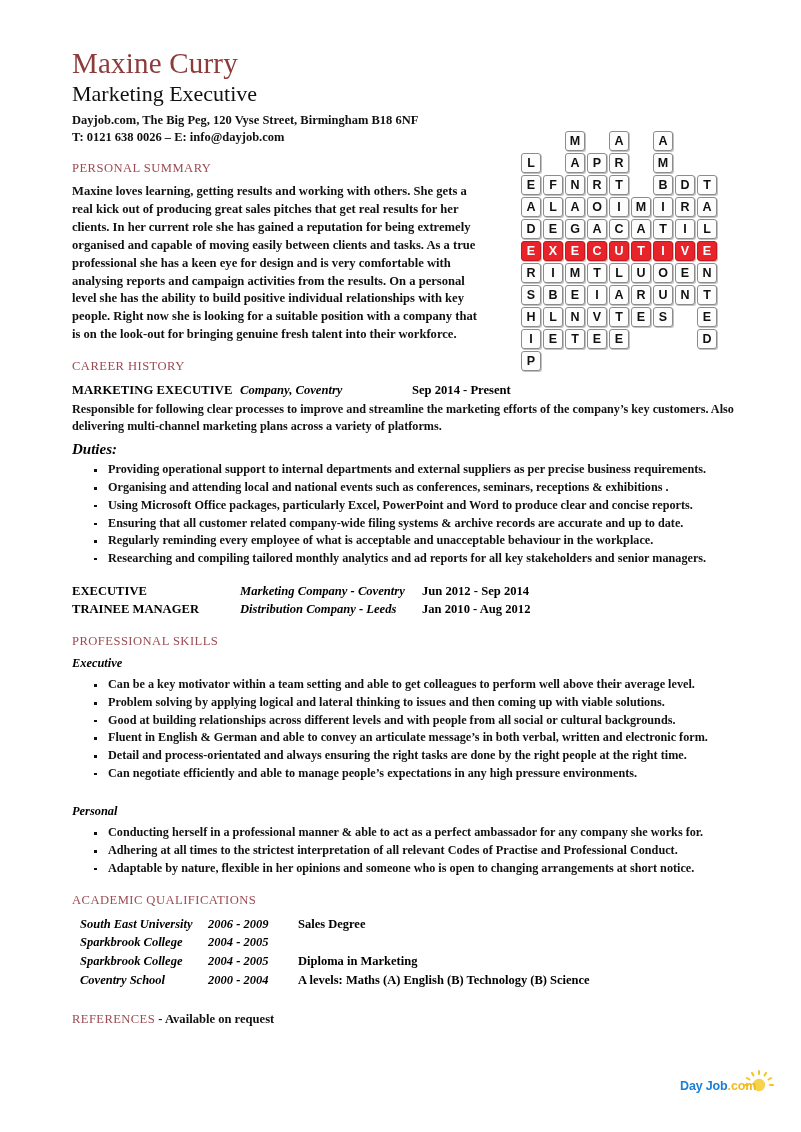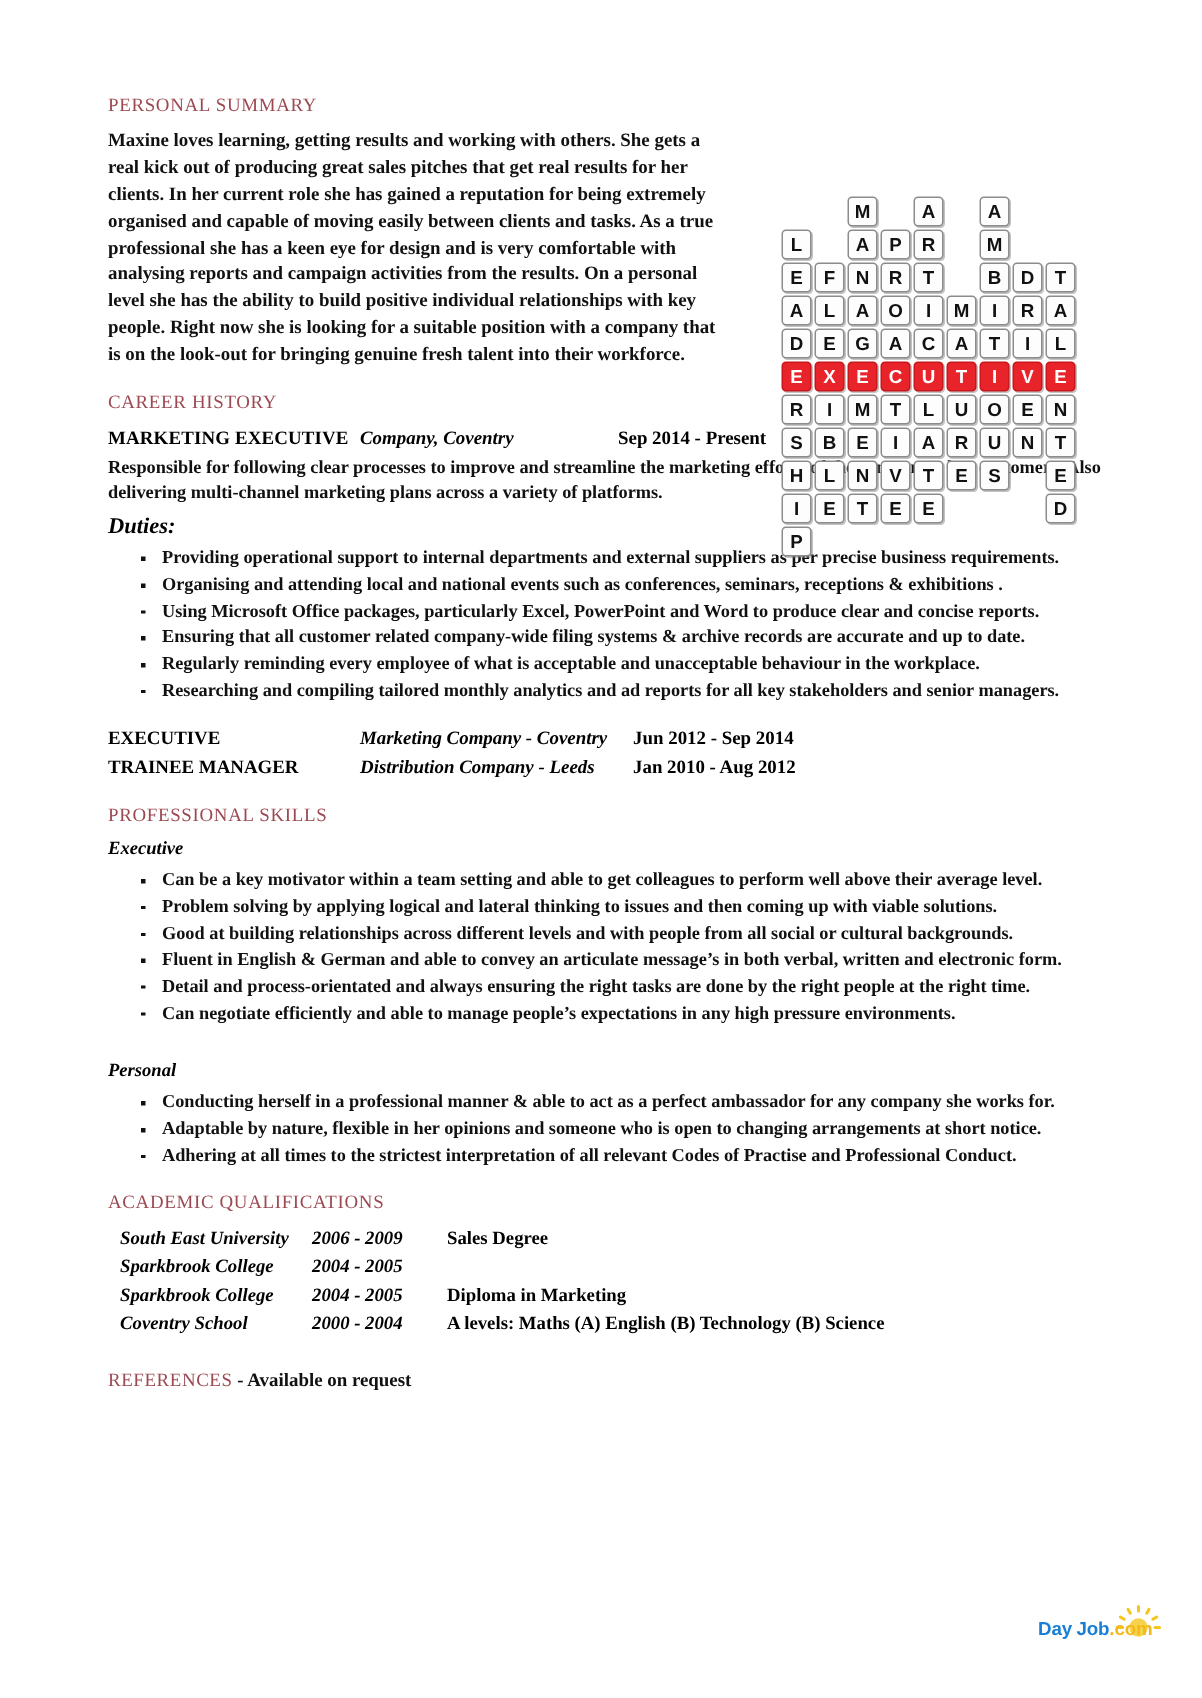--- a/index.html
+++ b/index.html
@@ -79,33 +79,39 @@
     font-family:"Liberation Sans","DejaVu Sans",sans-serif;
     font-size:12.5px;font-weight:700;color:#111;
     display:flex;align-items:center;justify-content:center;
     box-shadow:1px 1px 0 rgba(120,120,120,.45);
   }
   .cell.hl{background:#e8232a;border-color:#c8161d;color:#fff;}
 
   
   .logo{position:absolute;left:676px;top:1072px;width:96px;height:30px;}
   .logo .ltext{
-    position:absolute;left:16px;top:7px;
+    position:absolute;left:4px;top:7px;
     font-family:"Liberation Sans","DejaVu Sans",sans-serif;
     font-size:12.5px;font-weight:700;letter-spacing:-.1px;white-space:nowrap;
   }
   .logo .blue{color:#1a7fd4;}
   .logo .gold{color:#f2b91c;}
   .logo .sun{position:absolute;left:68px;top:-2px;width:30px;height:24px;}
 </style>
 </head>
 <body>
 
 <div class="page">
 
+  <div>
+    <div class="name">Maxine Curry</div>
+    <div class="jobtitle">Marketing Executive</div>
+    <div class="contact">Dayjob.com, The Big Peg, 120 Vyse Street, Birmingham B18 6NF</div>
+    <div class="contact">T: 0121 638 0026 – E: info@dayjob.com</div>
+  </div>
 
   <div class="sec-head">PERSONAL SUMMARY</div>
   <div class="summary">Maxine loves learning, getting results and working with others.  She gets a real kick out of producing great sales pitches that get real results for her clients. In her current role she has gained a reputation for being extremely organised and capable of moving easily between clients and tasks. As a true professional she has a keen eye for design and is very comfortable with analysing reports and campaign activities from the results. On a personal level she has the ability to build positive individual relationships with key people. Right now she is looking for a suitable position with a company that is on the look-out for bringing genuine fresh talent into their workforce.</div>
 
   <div class="sec-head">CAREER HISTORY</div>
   <div class="jobrow exec">
     <span class="jtitle">MARKETING EXECUTIVE</span>
     <span class="jcomp">Company, Coventry</span>
     <span class="jdate">Sep 2014 - Present</span>
   </div>
@@ -141,22 +147,22 @@
     <li>Good at building relationships across different levels and with people from all social or cultural backgrounds.</li>
     <li>Fluent in English &amp; German and able to convey an articulate message’s in both verbal, written and electronic form.</li>
     <li>Detail and process-orientated and always ensuring the right tasks are done by the right people at the right time.</li>
     <li>Can negotiate efficiently and able to manage people’s expectations in any high pressure environments.</li>
   </ul>
 
   <div style="height:16px"></div>
   <div class="sub-head">Personal</div>
   <ul class="bul">
     <li>Conducting herself in a professional manner &amp; able to act as a perfect ambassador for any company she works for.</li>
+    <li>Adhering at all times to the strictest interpretation of all relevant Codes of Practise and Professional Conduct.</li>
     <li>Adaptable by nature, flexible in her opinions and someone who is open to changing arrangements at short notice.</li>
-    <li>Adhering at all times to the strictest interpretation of all relevant Codes of Practise and Professional Conduct.</li>
   </ul>
 
   <div class="sec-head">ACADEMIC QUALIFICATIONS</div>
   <div class="acad">
     <div class="acrow">
       <span class="school">South East University</span>
       <span class="years">2006 - 2009</span>
       <span class="award">Sales Degree</span>
     </div>
     <div class="acrow">

